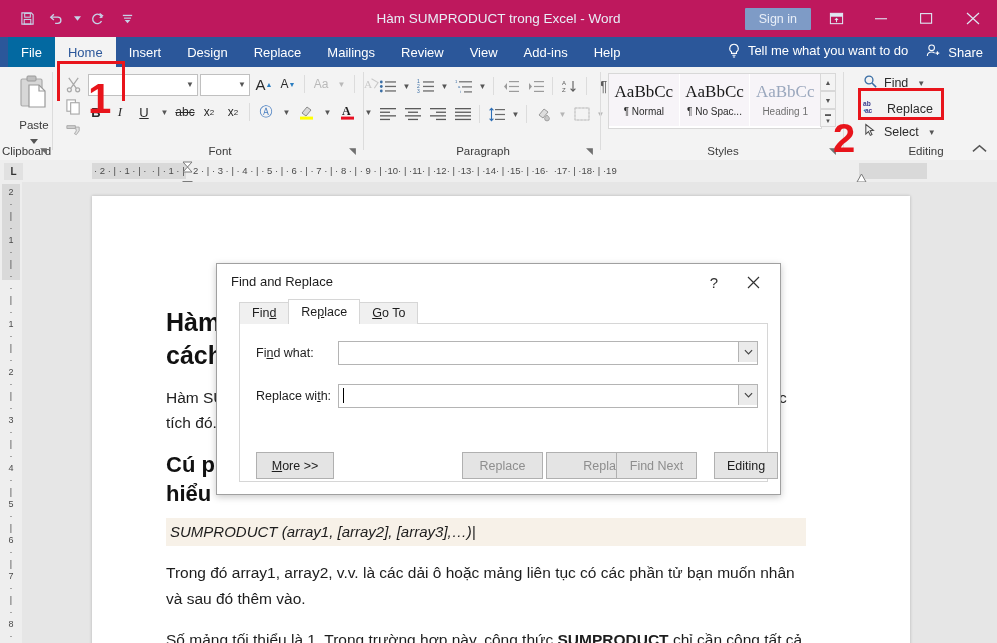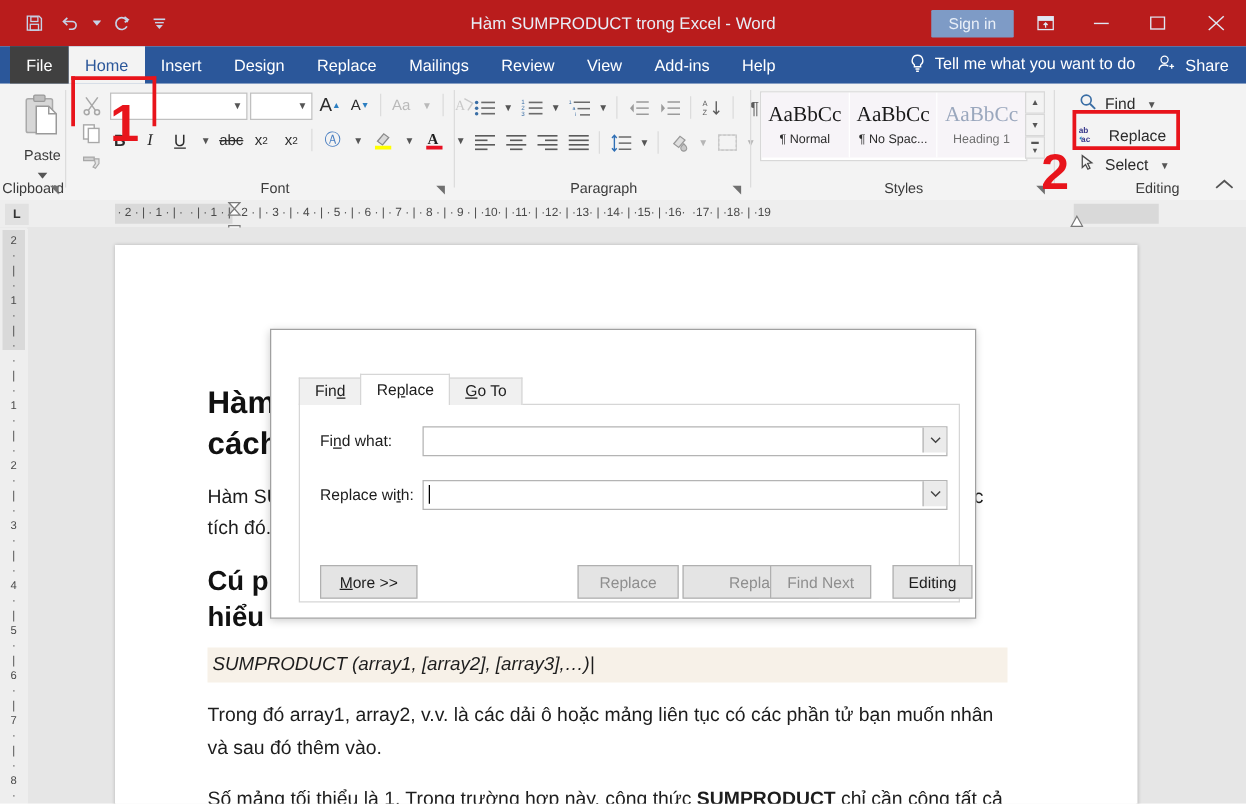--- a/index.html
+++ b/index.html
@@ -7,21 +7,21 @@
     width:997px;height:643px;overflow:hidden;
     font-family:"Liberation Sans", sans-serif;
     background:#ffffff;
     -webkit-font-smoothing:antialiased;
   }
   .app{position:relative;width:997px;height:643px;overflow:hidden;}
 
   
   .titlebar{
     position:absolute;left:0;top:0;width:997px;height:37px;
-    background:#b91c1c;color:#ffffff;
+    background:#be185d;color:#ffffff;
   }
   .qat{position:absolute;left:14px;top:4px;display:flex;align-items:center;height:28px;gap:3px;}
   .qat-btn{width:26px;height:26px;display:flex;align-items:center;justify-content:center;color:#c6d3e8;}
   .qat-btn svg{display:block;}
   .title{
     position:absolute;left:0;top:0;width:997px;height:37px;
     line-height:37px;text-align:center;font-size:13.5px;color:#e8eef7;
     pointer-events:none;white-space:nowrap;
   }
   .signin{
@@ -35,21 +35,21 @@
   
   .tabstrip{
     position:absolute;left:0;top:37px;width:997px;height:30px;
     background:#2b579a;
   }
   .tabs{position:absolute;left:8px;top:0;display:flex;height:30px;align-items:stretch;}
   .tab{
     display:flex;align-items:center;padding:0 13px;font-size:13px;color:#ffffff;height:30px;
     white-space:nowrap;
   }
-  .tab.file{background:#404040;}
+  .tab.file{background:#0369a1;}
   .tab.active{background:#f3f3f3;color:#2b579a;font-weight:normal;}
   .right-tools{
     position:absolute;right:6px;top:0;height:30px;display:flex;align-items:center;color:#fff;font-size:13px;
   }
   .tellme{display:flex;align-items:flex-start;gap:7px;margin-right:18px;white-space:nowrap;}
   .share{display:flex;align-items:center;gap:6px;margin-right:8px;white-space:nowrap;}
 
   
   .ribbon{
     position:absolute;left:0;top:67px;width:997px;height:93px;
@@ -697,20 +697,29 @@
         <div class="code-line">SUMPRODUCT (array1, [array2], [array3],…)|</div>
         <div class="doc-p">Trong đó array1, array2, v.v. là các dải ô hoặc mảng liên tục có các phần tử bạn muốn nhân và sau đó thêm vào.</div>
         <div class="doc-p">
           <span>Số mảng tối thiểu là 1. Trong trường hợp này, công thức </span><b>SUMPRODUCT</b><span> chỉ cần cộng tất cả các phần tử của mảng và trả về tổng.</span>
         </div>
       </div>
     </div>
   </div>
 
   <div class="dlg">
+    <div class="dlg-title">
+      <div class="dlg-title-text">Find and Replace</div>
+      <div class="dlg-help">?</div>
+      <div class="dlg-close">
+        <svg width="13" height="13" viewBox="0 0 13 13">
+            <path d="M1 1l11 11M12 1L1 12" stroke="#333" stroke-width="1.2" fill="none"></path>
+          </svg>
+      </div>
+    </div>
 
     <div class="dlg-tabs">
       <div class="dtab">Fin<span class="udl">d</span></div>
       <div class="dtab active">Re<span class="udl">p</span>lace</div>
       <div class="dtab"><span class="udl">G</span>o To</div>
     </div>
 
     <div class="dlg-panel">
       <div class="fld-label" style="left:16px;top:22px;">
         Fi<span class="udl">n</span>d what:

